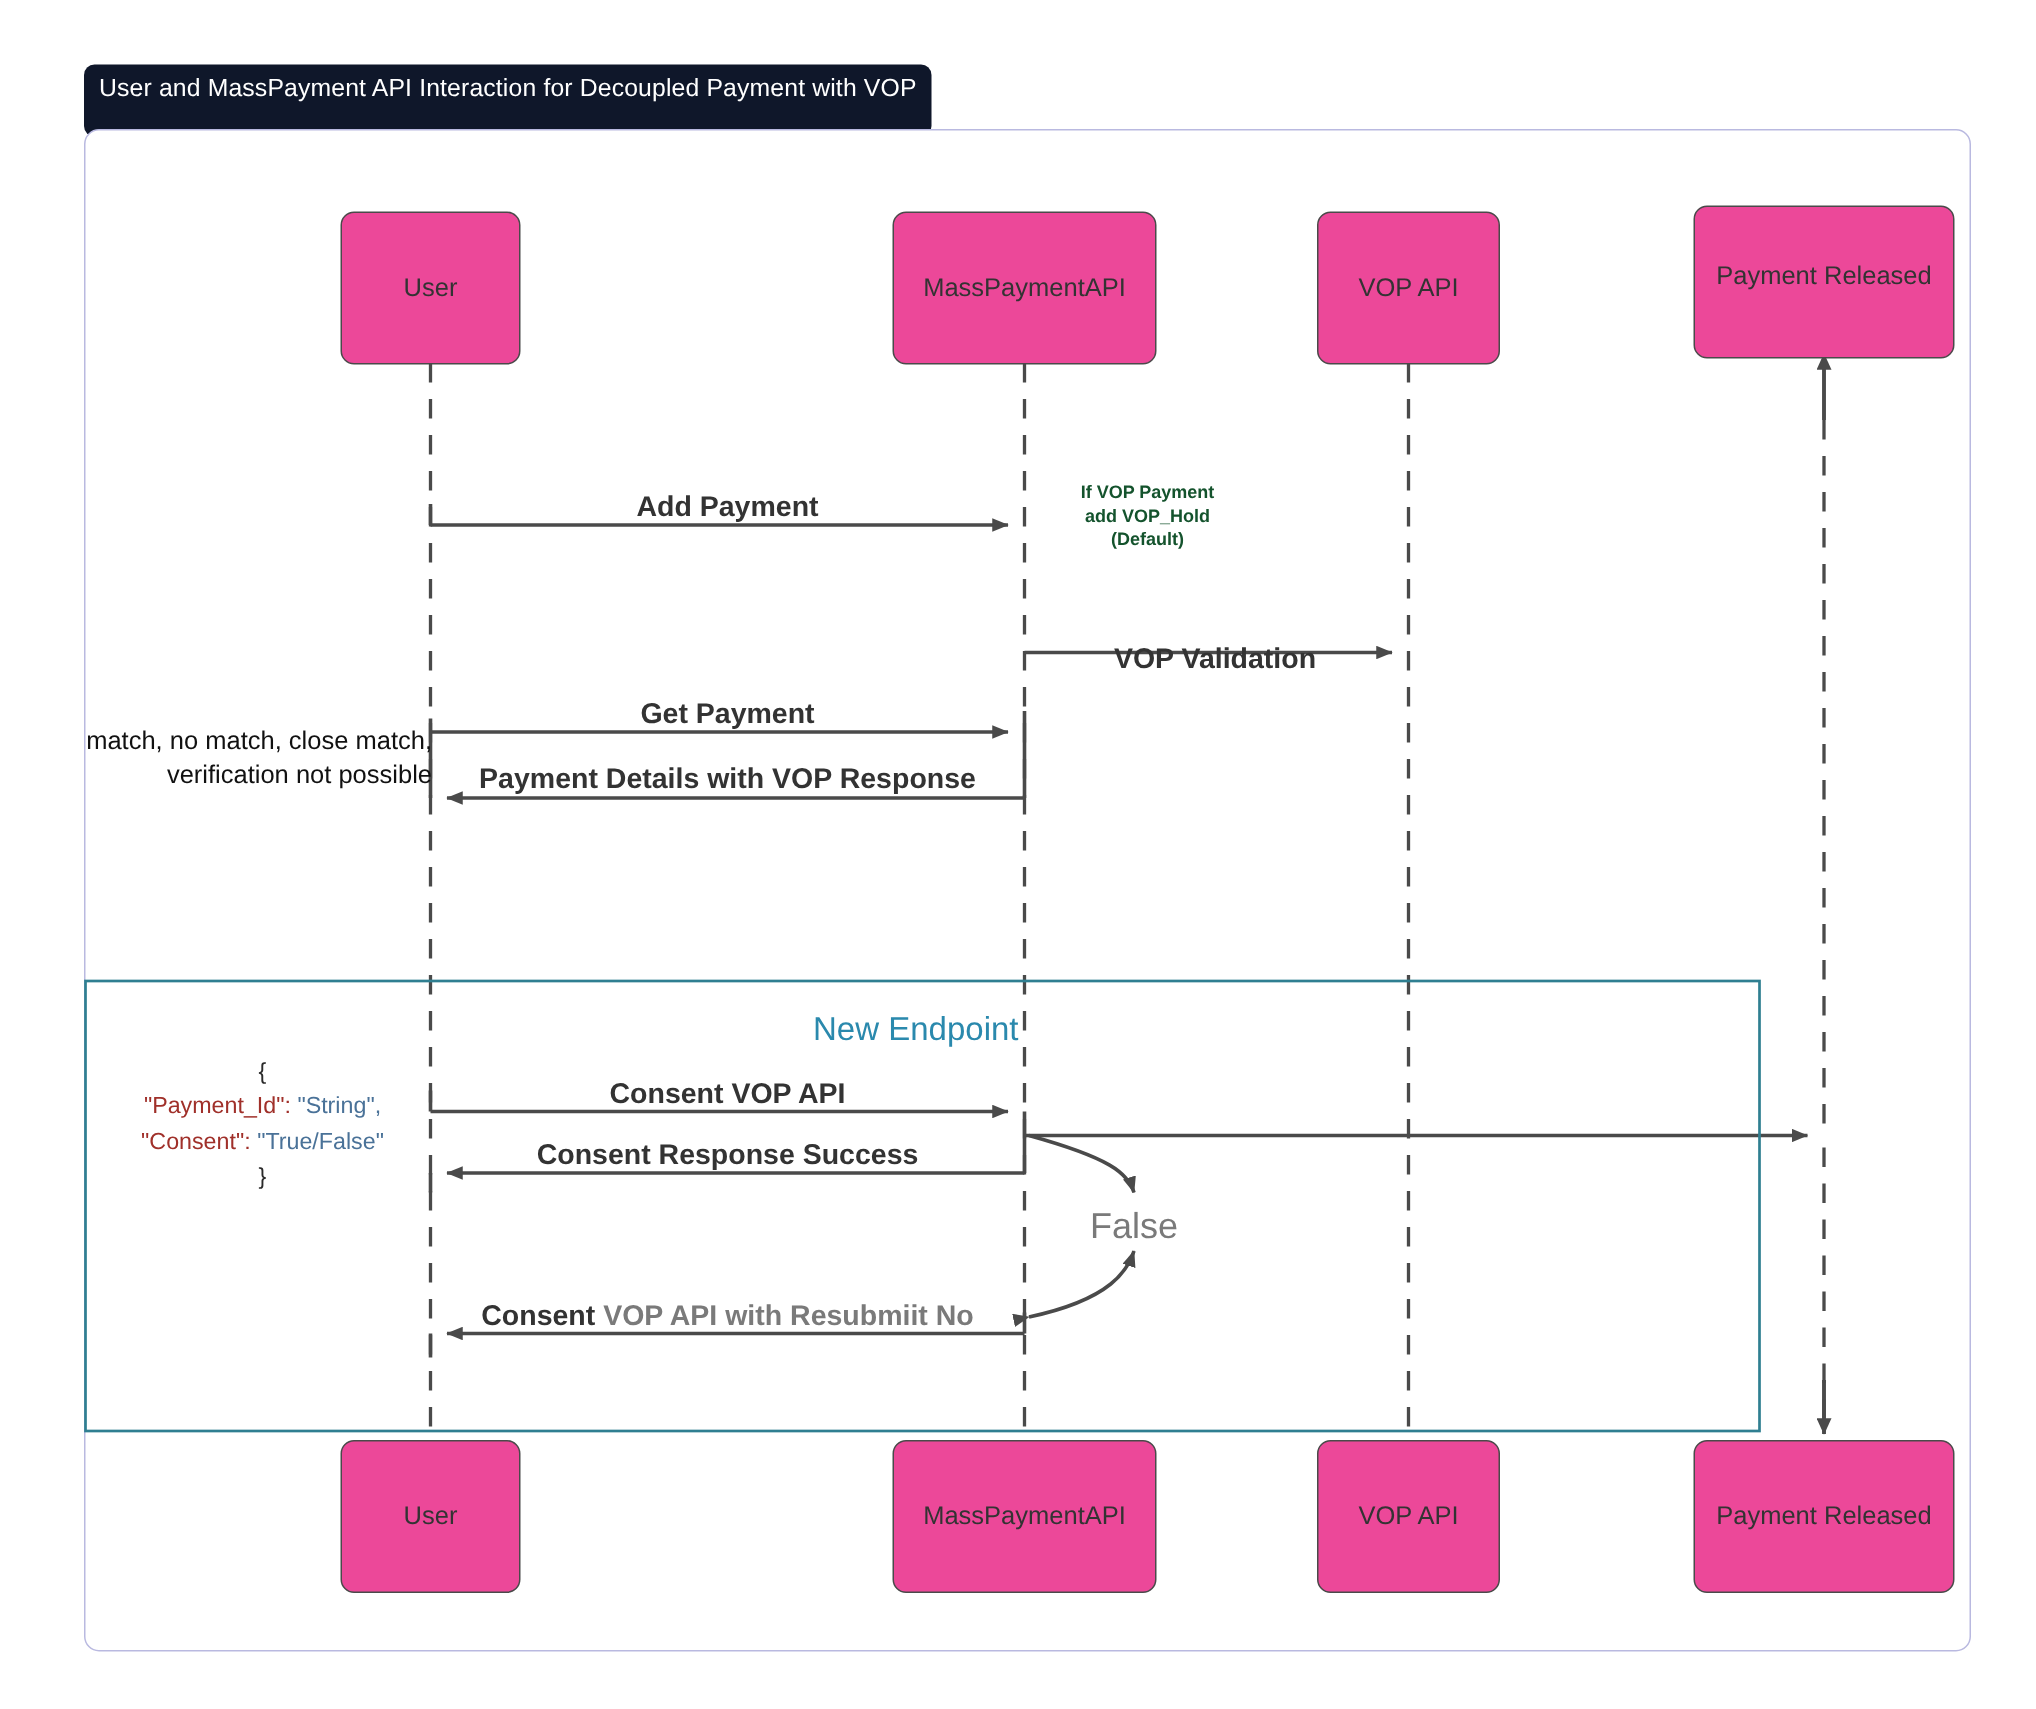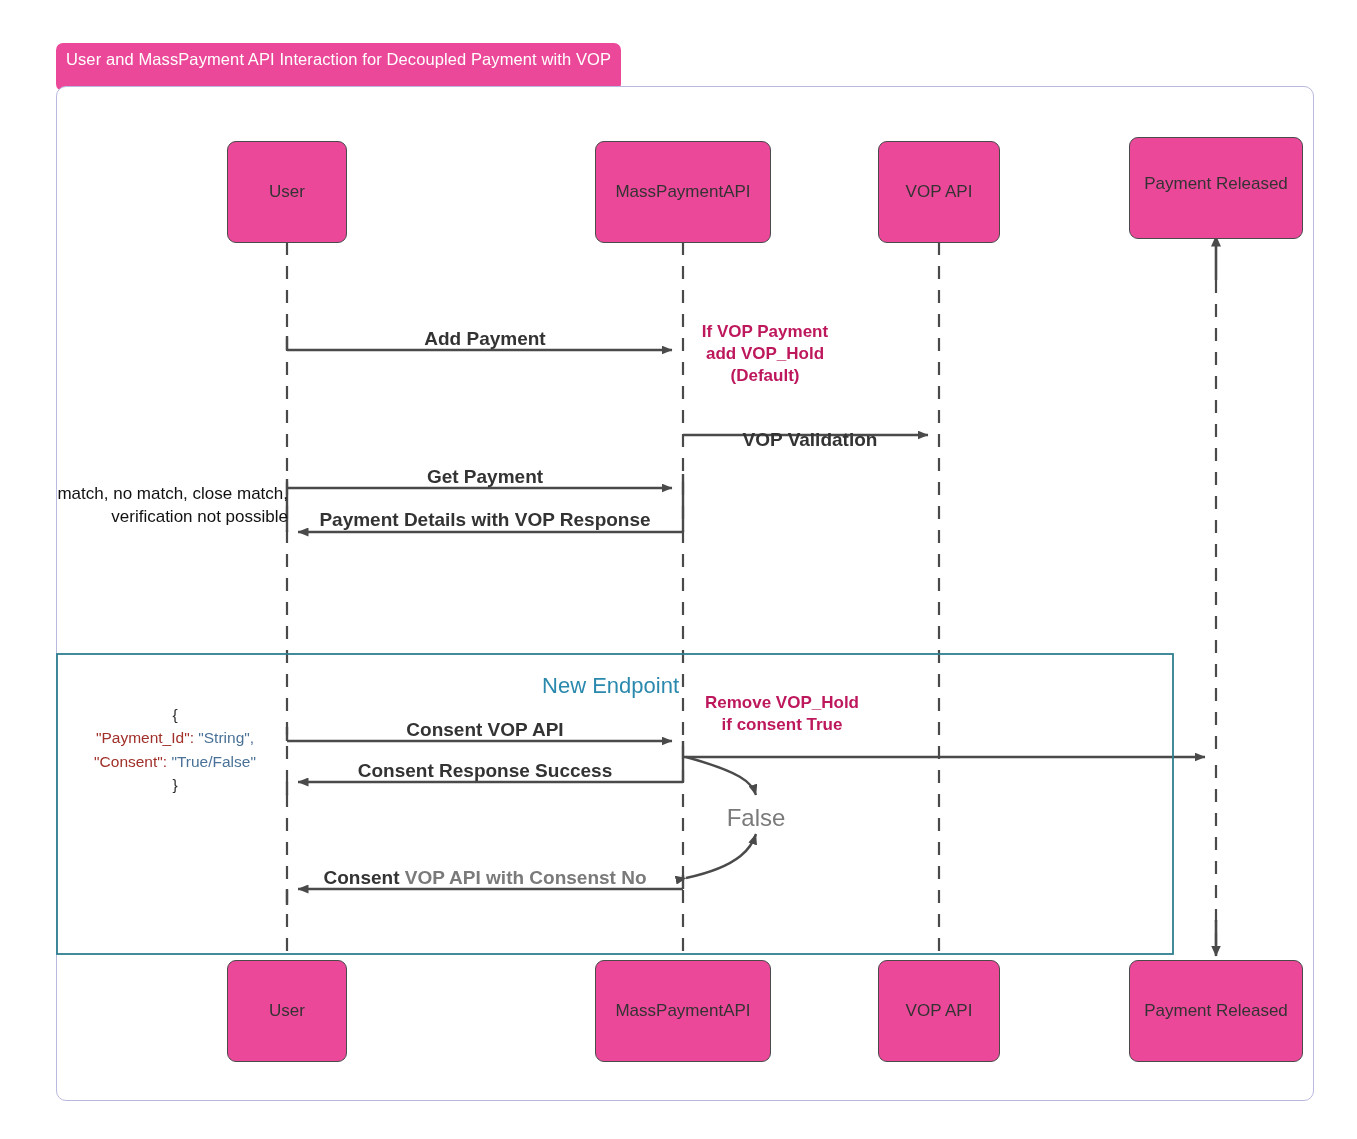--- a/index.html
+++ b/index.html
@@ -21,21 +21,21 @@
     height: 1139px;
   }
   .title-badge {
     position: absolute;
     left: 56px;
     top: 43px;
     height: 48px;
     line-height: 32px;
     padding: 0 10px;
     border-radius: 7px;
-    background: #ec4899;
+    background: #0f172a;
     color: #ffffff;
     font-size: 16.5px;
     white-space: nowrap;
     letter-spacing: 0.1px;
   }
   .canvas-frame {
     position: absolute;
     left: 56px;
     top: 86px;
     width: 1258px;
@@ -85,23 +85,23 @@
   .msg-label .soft {
     font-weight: bold;
     color: #7a7a7a;
   }
   .msg-label.multiline {
     white-space: normal;
     line-height: 1.32;
   }
   .note-text {
     position: absolute;
-    font-size: 17px;
+    font-size: 12px;
     font-weight: bold;
-    color: #be185d;
+    color: #14532d;
     text-align: center;
     line-height: 1.3;
     transform: translateX(-50%);
   }
   .left-note {
     position: absolute;
     font-size: 17px;
     color: #111111;
     text-align: right;
     line-height: 1.35;
@@ -240,33 +240,29 @@
   <div class="msg-label" style="left:810px; top:413px;margin-top:16px;">VOP Validation</div>
 
   <div class="msg-label" style="left:485px; top:466px;">Get Payment</div>
 
   <div class="msg-label" style="left:485px; top:509px;">Payment Details with VOP Response</div>
 
   <div class="msg-label" style="left:485px; top:719px;">Consent VOP API</div>
 
   <div class="msg-label" style="left:485px; top:760px;">Consent Response Success</div>
 
-  <div class="msg-label" style="left:485px; top:867px;"><span>Consent</span><span class="soft"> VOP API with Consenst No</span></div>
+  <div class="msg-label" style="left:485px; top:867px;"><span>Consent</span><span class="soft"> VOP API with Resubmiit No</span></div>
 
 
   <div class="note-text" style="left:765px; top:321px; width:220px;">
     <div>If VOP Payment</div>
     <div>add VOP_Hold</div>
     <div>(Default)</div>
   </div>
 
-  <div class="note-text" style="left:782px; top:692px; width:250px;">
-    <div>Remove VOP_Hold</div>
-    <div>if consent True</div>
-  </div>
 
   <div class="left-note" style="left:168px; top:483px; width:240px;">match, no match, close match, verification not possible</div>
 
   <div class="json-note" style="left:175px; top:703px; width:240px;">
     <div class="brace">{</div>
     <div>
       <span class="k">"Payment_Id":</span><span> </span><span class="v">"String",</span>
     </div>
     <div>
       <span class="k">"Consent":</span><span> </span><span class="v">"True/False"</span>

